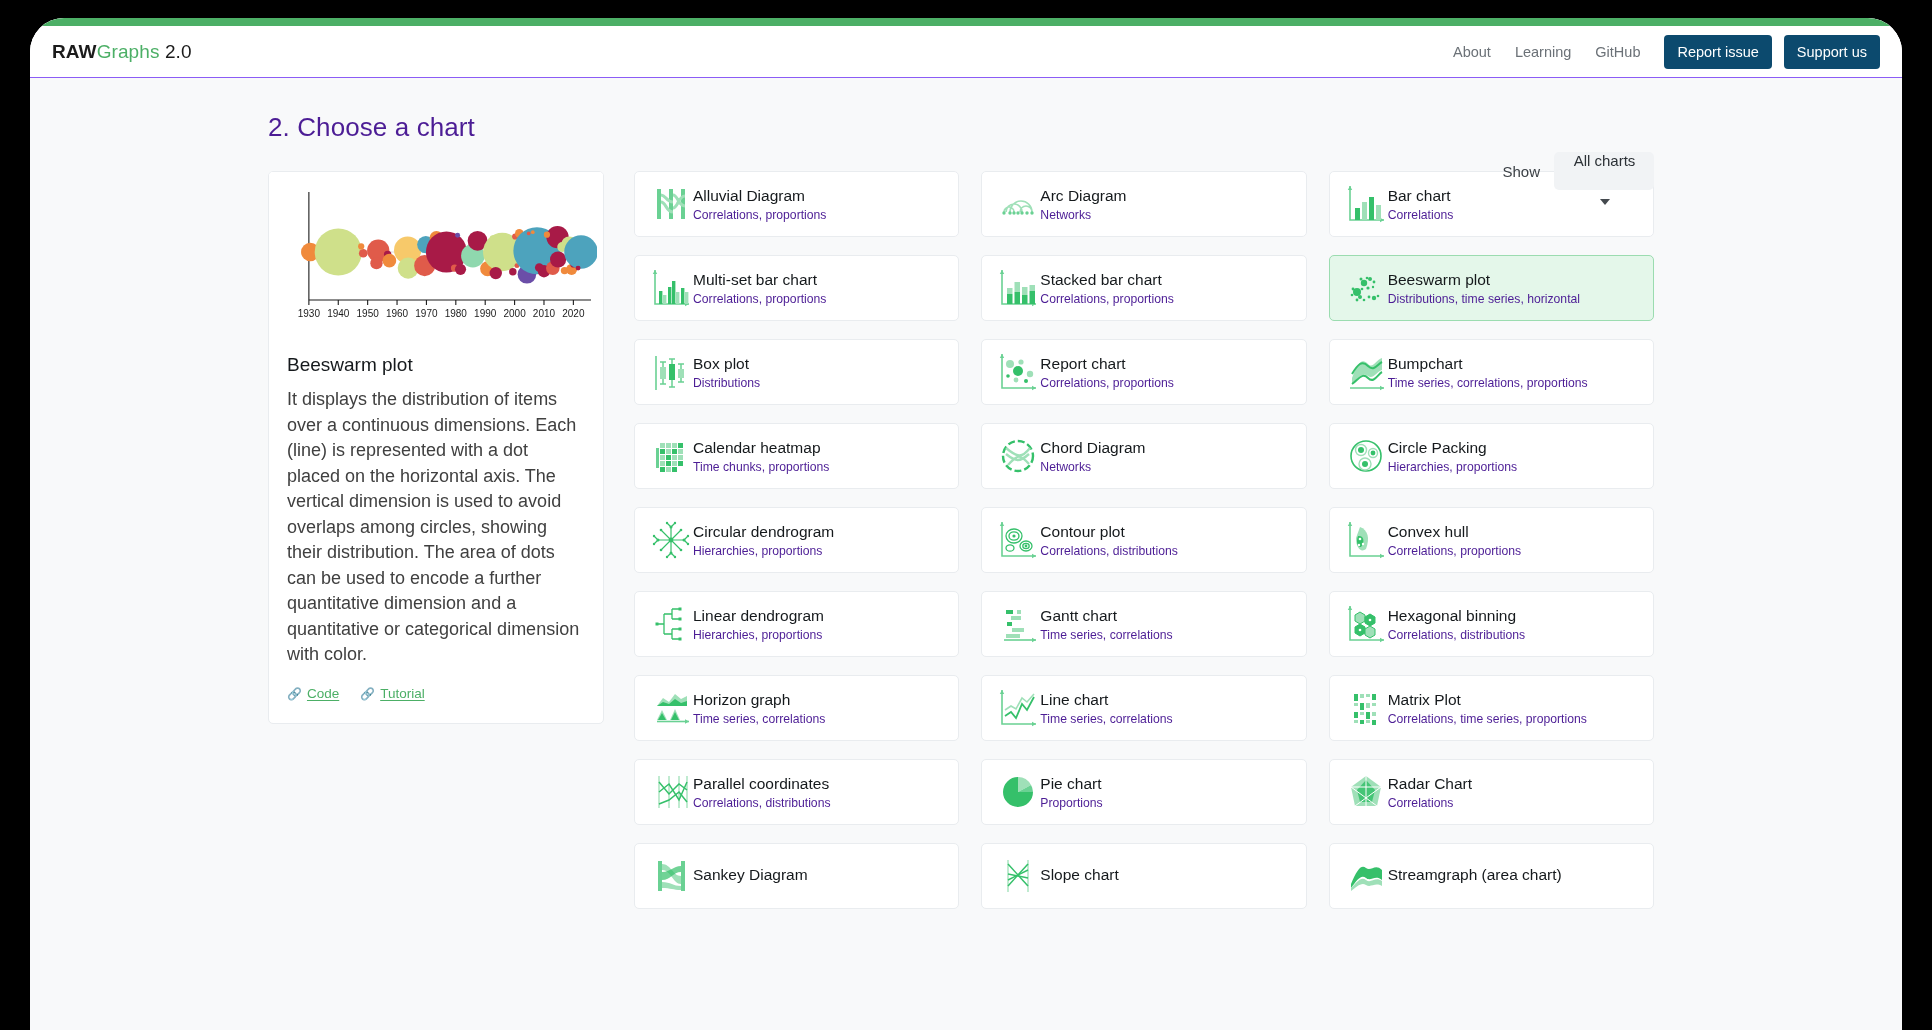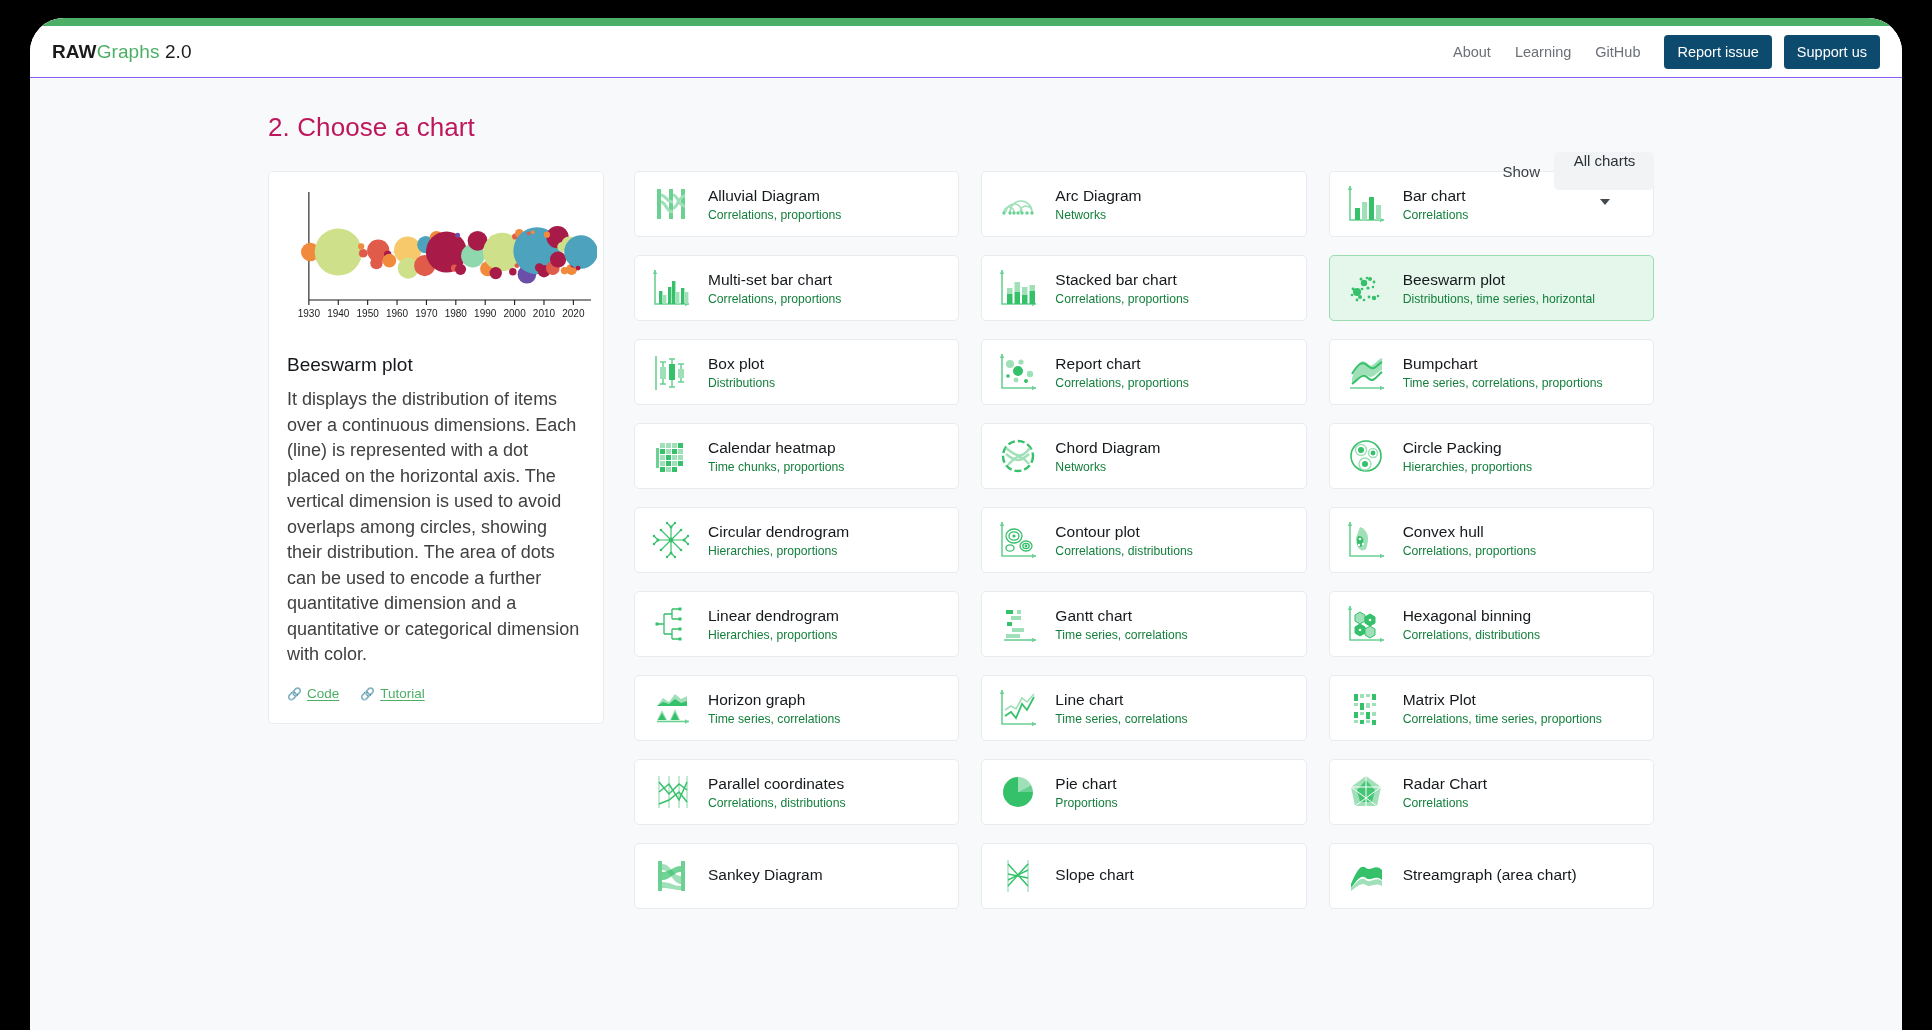--- a/index.html
+++ b/index.html
@@ -48,21 +48,21 @@
     background: #0c4a6e; color: #fff; font-size: 14.5px;
     padding: 9px 13px; border-radius: 4px; border: none;
     white-space: nowrap; cursor: pointer;
     font-family: "Liberation Sans", sans-serif;
   }
   #nav .navbtn + .navbtn { margin-left: -12px; }
 
   
   #page { padding: 34px 0 0 0; }
   #page-title {
-    font-size: 26px; font-weight: 400; color: #be185d;
+    font-size: 26px; font-weight: 400; color: #4c1d95;
     margin: 0 0 28px 238px; letter-spacing: .1px;
   }
   #filter-inner {
     display: flex; align-items: center; gap: 14px;
     position: absolute; right: 248px; top: 134px; margin-left: 20px;
   }
   #show-label { font-size: 15px; color: #3c4146; }
   #select-box {
     background: #f1f3f5; border-radius: 5px;
     min-width: 100px; height: 38px;
@@ -121,38 +121,37 @@
     grid-template-columns: repeat(3, 1fr);
     gap: 18px 22px;
   }
   .card {
     background: #fff;
     border: 1px solid #e9ecef;
     border-radius: 5px;
     height: 66px;
     display: flex; align-items: center;
     padding: 0 14px;
-    gap: 15px;
     cursor: pointer;
   }
   .card.selected {
     background: #e4f7ea;
     border: 1px solid #9bdcb0;
   }
   .card-icon {
     width: 44px; height: 44px; flex: 0 0 44px;
     display: flex; align-items: center; justify-content: center;
   }
   .card-text { min-width: 0; }
   .card-name {
     font-size: 15.5px; color: #15191c; line-height: 1.25;
     white-space: nowrap; overflow: hidden; text-overflow: ellipsis;
   }
   .card-tags {
-    font-size: 12.2px; color: #15803d; margin-top: 2px;
+    font-size: 12.2px; color: #4c1d95; margin-top: 2px;
     white-space: nowrap; overflow: hidden; text-overflow: ellipsis;
   }
 </style>
 </head>
 <body>
 
 <div id="device">
   <div id="viewport">
 
     <div id="topbar"></div>

